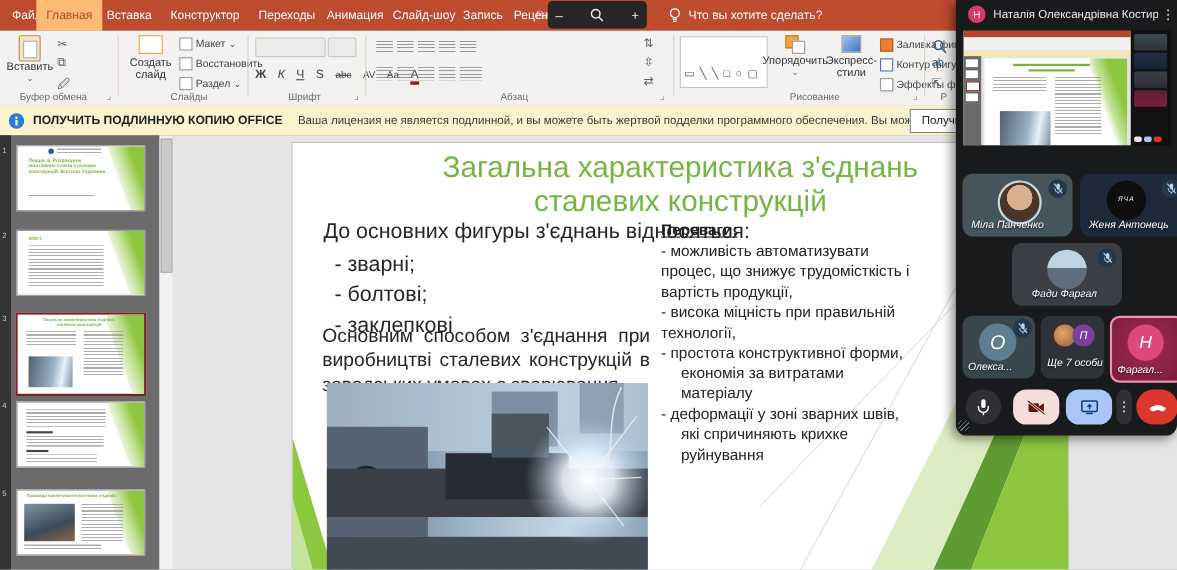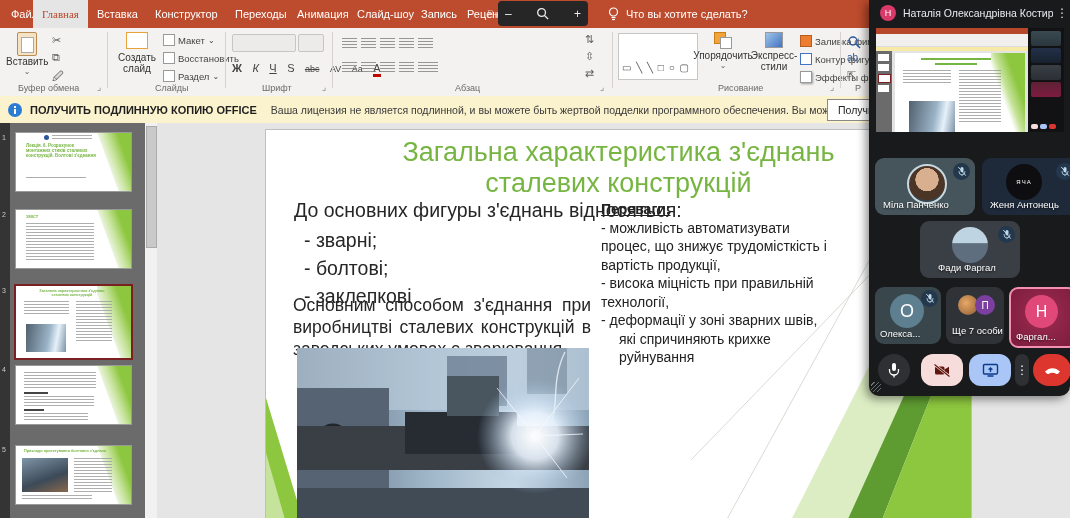--- a/index.html
+++ b/index.html
@@ -4,21 +4,21 @@
 <style>
   html,body{margin:0;padding:0;background:#777;}
   .screen{position:relative;width:1070px;height:518px;overflow:hidden;
           font-family:"Liberation Sans",sans-serif;background:#E5E5E5;}
   .abs{position:absolute;}
 
   
   .tabsbar{left:0;top:0;width:1070px;height:28px;background:#BD4B2D;}
   .tab{position:absolute;top:0;height:28px;line-height:28px;color:#fff;font-size:11px;
        padding:0 9px;white-space:nowrap;}
-  .tab.active{background:#e5e5e5;color:#B7472A;font-family:Liberation Serif, serif;}
+  .tab.active{background:#fdba74;color:#B7472A;}
   .tab.dim{opacity:.45;}
   .zoom-overlay{position:absolute;left:498px;top:1px;width:76px;height:25px;background:#262626;
        border-radius:4px;display:flex;align-items:center;justify-content:space-between;
        padding:0 7px;color:#eee;font-size:12px;z-index:5;}
   .tellme{position:absolute;left:608px;top:0;height:28px;display:flex;align-items:center;
        color:#fff;font-size:11px;gap:7px;}
 
   
   .ribbon{left:0;top:28px;width:1070px;height:68px;background:#F3F2F1;border-bottom:1px solid #D8D6D4;}
   .rsep{position:absolute;top:4px;width:1px;height:56px;background:#D5D2CF;}
@@ -98,21 +98,21 @@
   .pv-lines{position:absolute;background:repeating-linear-gradient(#8a8a8a 0 1px,transparent 1px 3px);opacity:.7;}
   .pv-wedge{position:absolute;right:0;top:0;width:34px;height:100%;
         background:linear-gradient(250deg,#8DC63F 30%,#C6E39B 50%,transparent 62%);}
   .pv-photo{position:absolute;left:14px;top:48px;width:46px;height:31px;
         background:linear-gradient(100deg,#51606F,#9AB3C6 55%,#E6F1FA 75%,#7d93a6);}
   .pv-meetstrip{width:36px;height:100%;background:#121214;position:relative;}
   .pv-tile{position:absolute;left:3px;width:30px;height:15px;border-radius:2px;}
   .pv-ctr{position:absolute;left:3px;bottom:3px;display:flex;gap:2px;}
   .pv-dot{width:7px;height:5px;border-radius:2px;}
 
-  .tile{position:absolute;border-radius:9px;overflow:hidden;}
+  .tile{position:absolute;border-radius:9px;overflow:hidden;font-style:italic;}
   .t-name{position:absolute;left:8px;bottom:5px;color:#fff;font-size:9.5px;
         text-shadow:0 1px 2px rgba(0,0,0,.7);white-space:nowrap;}
   .t-ava{position:absolute;border-radius:50%;}
   .mutebadge{position:absolute;top:5px;right:5px;width:17px;height:17px;border-radius:50%;
         background:#23384C;display:flex;align-items:center;justify-content:center;}
   .ctrl{position:absolute;top:352px;height:36px;display:flex;align-items:center;justify-content:center;}
   .resize-handle{position:absolute;left:2px;bottom:4px;width:10px;height:10px;
         background:repeating-linear-gradient(135deg,transparent 0 2px,#9aa 2px 3px);opacity:.6;}
 </style>
 </head>
@@ -378,20 +378,21 @@
         <line x1="238" y1="88" x2="200" y2="40"></line>
           <line x1="238" y1="88" x2="286" y2="86"></line>
       </g>
       <path d="M268,4 C250,40 268,70 244,84" fill="none" stroke="#E8F0F8" stroke-width="1.4" opacity="0.85"></path>
     </svg>
 
     <div class="rcol">
       <p class="hdr">Переваги:</p>
       <p>- можливість автоматизувати процес, що знижує трудомісткість і вартість продукції,</p>
       <p>- висока міцність при правильній технології,</p>
+      <p class="hang">- простота конструктивної форми, економія за витратами матеріалу</p>
       <p class="hang">- деформації у зоні зварних швів, які спричиняють крихке руйнування</p>
     </div>
   </div>
 
   <div class="abs meet">
     <div class="m-head">
       <span class="m-ava">Н</span>
       <span class="m-name">Наталія Олександрівна Костира ...</span>
       <span class="m-dots">⋮</span>
     </div>

